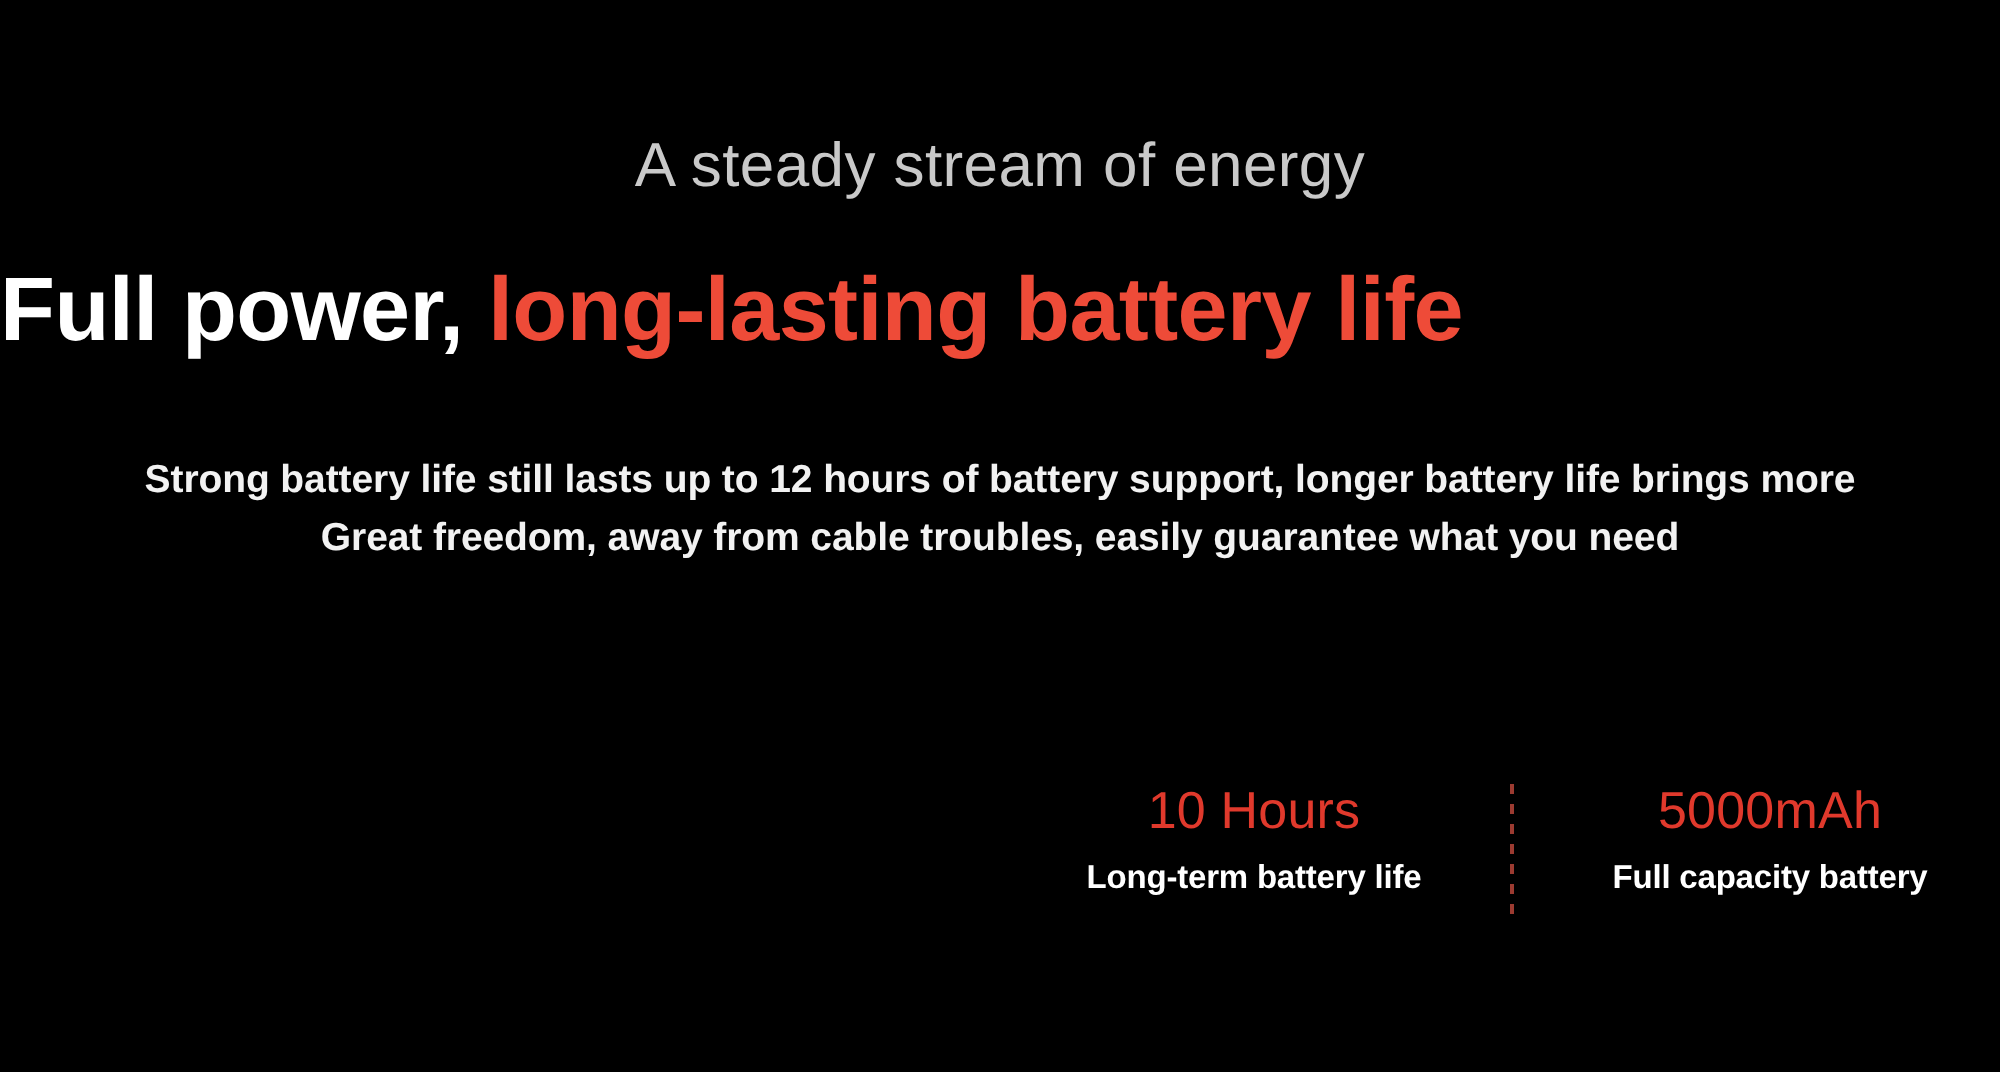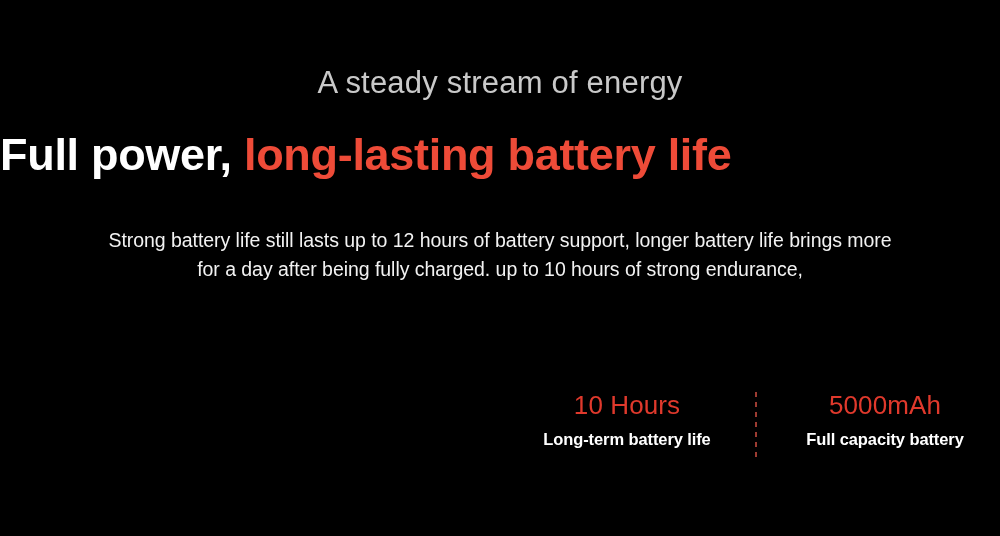--- a/index.html
+++ b/index.html
@@ -68,20 +68,21 @@
     text-align: center;
     font-size: 19.5px;
     font-weight: 400;
     color: #f2f2f2;
     line-height: 28.5px;
     letter-spacing: -0.05px;
   }
   .paragraph .pline {
     display: block;
     white-space: nowrap;
+    font-weight: bold;
   }
 
   
   .stats {
     position: absolute;
     top: 388px;
     left: 0;
     width: 1000px;
     display: flex;
     justify-content: flex-end;
@@ -133,21 +134,21 @@
 <div class="banner">
 
   <div class="subtitle">A steady stream of energy</div>
 
   <div class="headline">
     <span class="hl-white">Full power, </span><span class="hl-red">long-lasting battery life</span>
   </div>
 
   <div class="paragraph">
     <span class="pline">Strong battery life still lasts up to 12 hours of battery support, longer battery life brings more</span>
-    <span class="pline">for a day after being fully charged. up to 10 hours of strong endurance,</span>
+    <span class="pline">Great freedom, away from cable troubles, easily guarantee what you need</span>
   </div>
 
   <div class="stats">
 
     <div class="stat">
       <span class="stat-value">10 Hours</span>
       <span class="stat-label">Long-term battery life</span>
     </div>
 
     <div class="stat-divider"></div>

